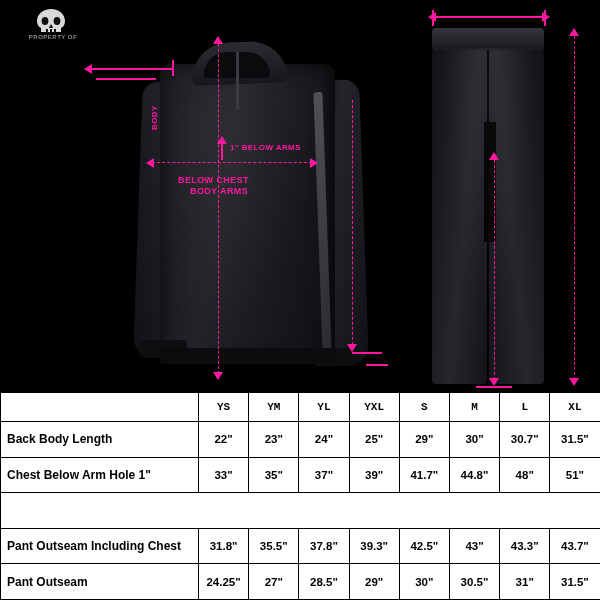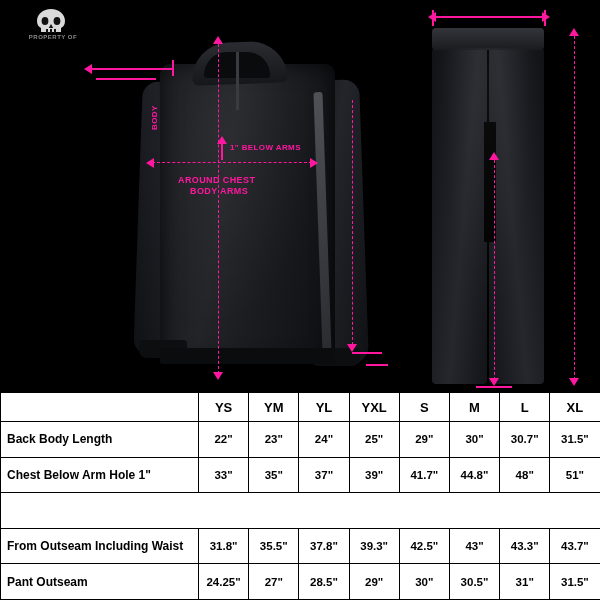--- a/index.html
+++ b/index.html
@@ -199,21 +199,21 @@
     padding: 0;
     font-family: "Liberation Sans", sans-serif;
   }
   td.rowlabel, th.rowlabel {
     text-align:left;
     padding-left: 6px;
     font-size: 12px;
   }
   col.lbl { width: 198px; }
   col.sz  { width: 50.2px; }
-  tr.headrow th { height: 28px; font-size: 13px; }
+  tr.headrow th { height: 28px; font-size: 11px; font-family: Liberation Mono, monospace; }
   tbody tr { height: 22px; }
   tr.spacer td { height: 12px; border-left:1px solid #000; border-right:1px solid #000; }
 </style>
 </head>
 <body>
 
 <div class="page">
 
   <div class="art">
 
@@ -254,21 +254,21 @@
     <div class="m vert-text m-lbl" style="left:150px; top:130px;">BODY</div>
 
     <div class="m m-line-h" style="left:152px; top:162px; width:160px;"></div>
     <div class="m arrow-left" style="left:146px; top:158px;"></div>
     <div class="m arrow-right" style="left:310px; top:158px;"></div>
 
     <div class="m m-solid-v" style="left:221px; top:142px; height:18px;"></div>
     <div class="m arrow-up" style="left:217px; top:136px;"></div>
     <div class="m m-lbl" style="left:230px; top:143px;">1" BELOW ARMS</div>
 
-    <div class="m m-lbl" style="left:178px; top:175px; font-size:9px;">AROUND CHEST</div>
+    <div class="m m-lbl" style="left:178px; top:175px; font-size:9px;">BELOW CHEST</div>
     <div class="m m-lbl" style="left:190px; top:186px; font-size:9px;">BODY ARMS</div>
 
     <div class="m m-line-v" style="left:352px; top:100px; height:245px;"></div>
     <div class="m m-solid-h" style="left:352px; top:352px; width:30px;"></div>
     <div class="m arrow-down" style="left:347px; top:344px;"></div>
     <div class="m m-solid-h" style="left:366px; top:364px; width:22px;"></div>
 
     <div class="pants">
       <div class="p-leg-l"></div>
       <div class="p-leg-r"></div>
@@ -342,21 +342,21 @@
           <td>41.7"</td>
           <td>44.8"</td>
           <td>48"</td>
           <td>51"</td>
 
         </tr>
         <tr class="spacer">
           <td colspan="10" style="border-top:1px solid #000;border-bottom:1px solid #000;"></td>
         </tr>
         <tr>
-          <td class="rowlabel">From Outseam Including Waist</td>
+          <td class="rowlabel">Pant Outseam Including Chest</td>
           <td>31.8"</td>
           <td>35.5"</td>
           <td>37.8"</td>
           <td>39.3"</td>
           <td>42.5"</td>
           <td>43"</td>
           <td>43.3"</td>
           <td>43.7"</td>
 
         </tr>

